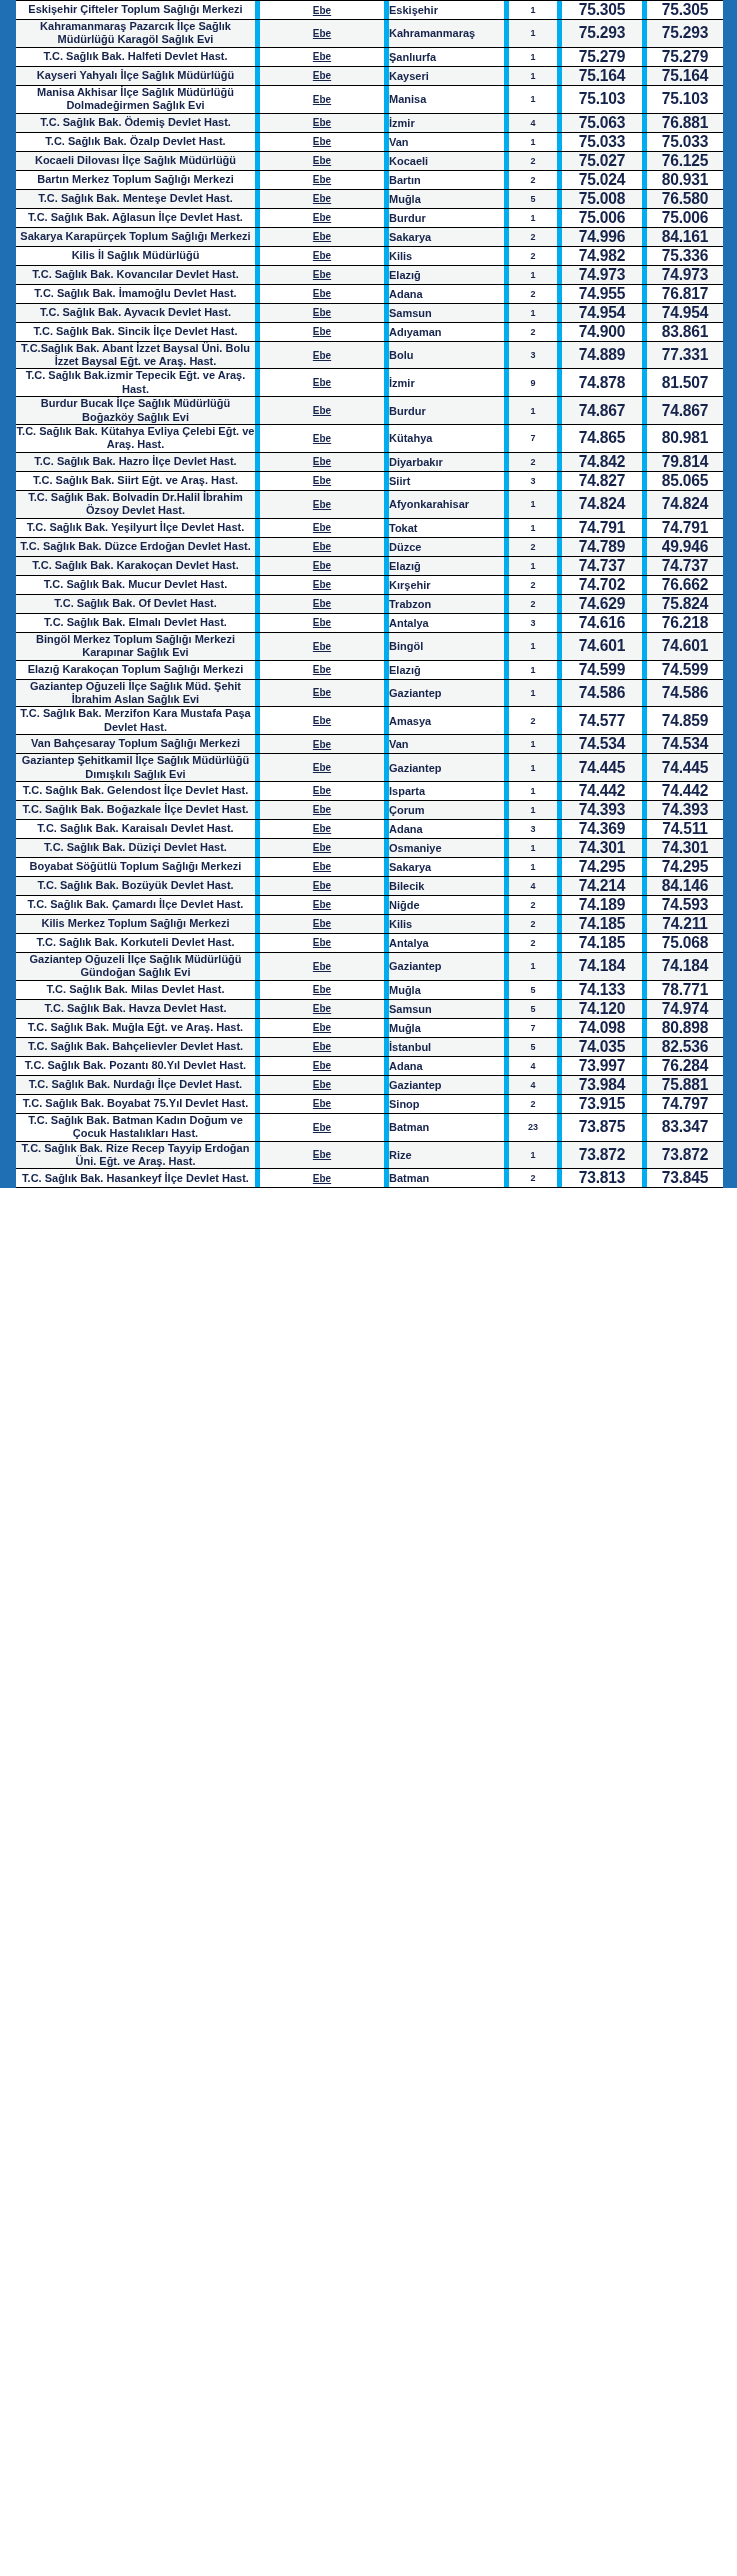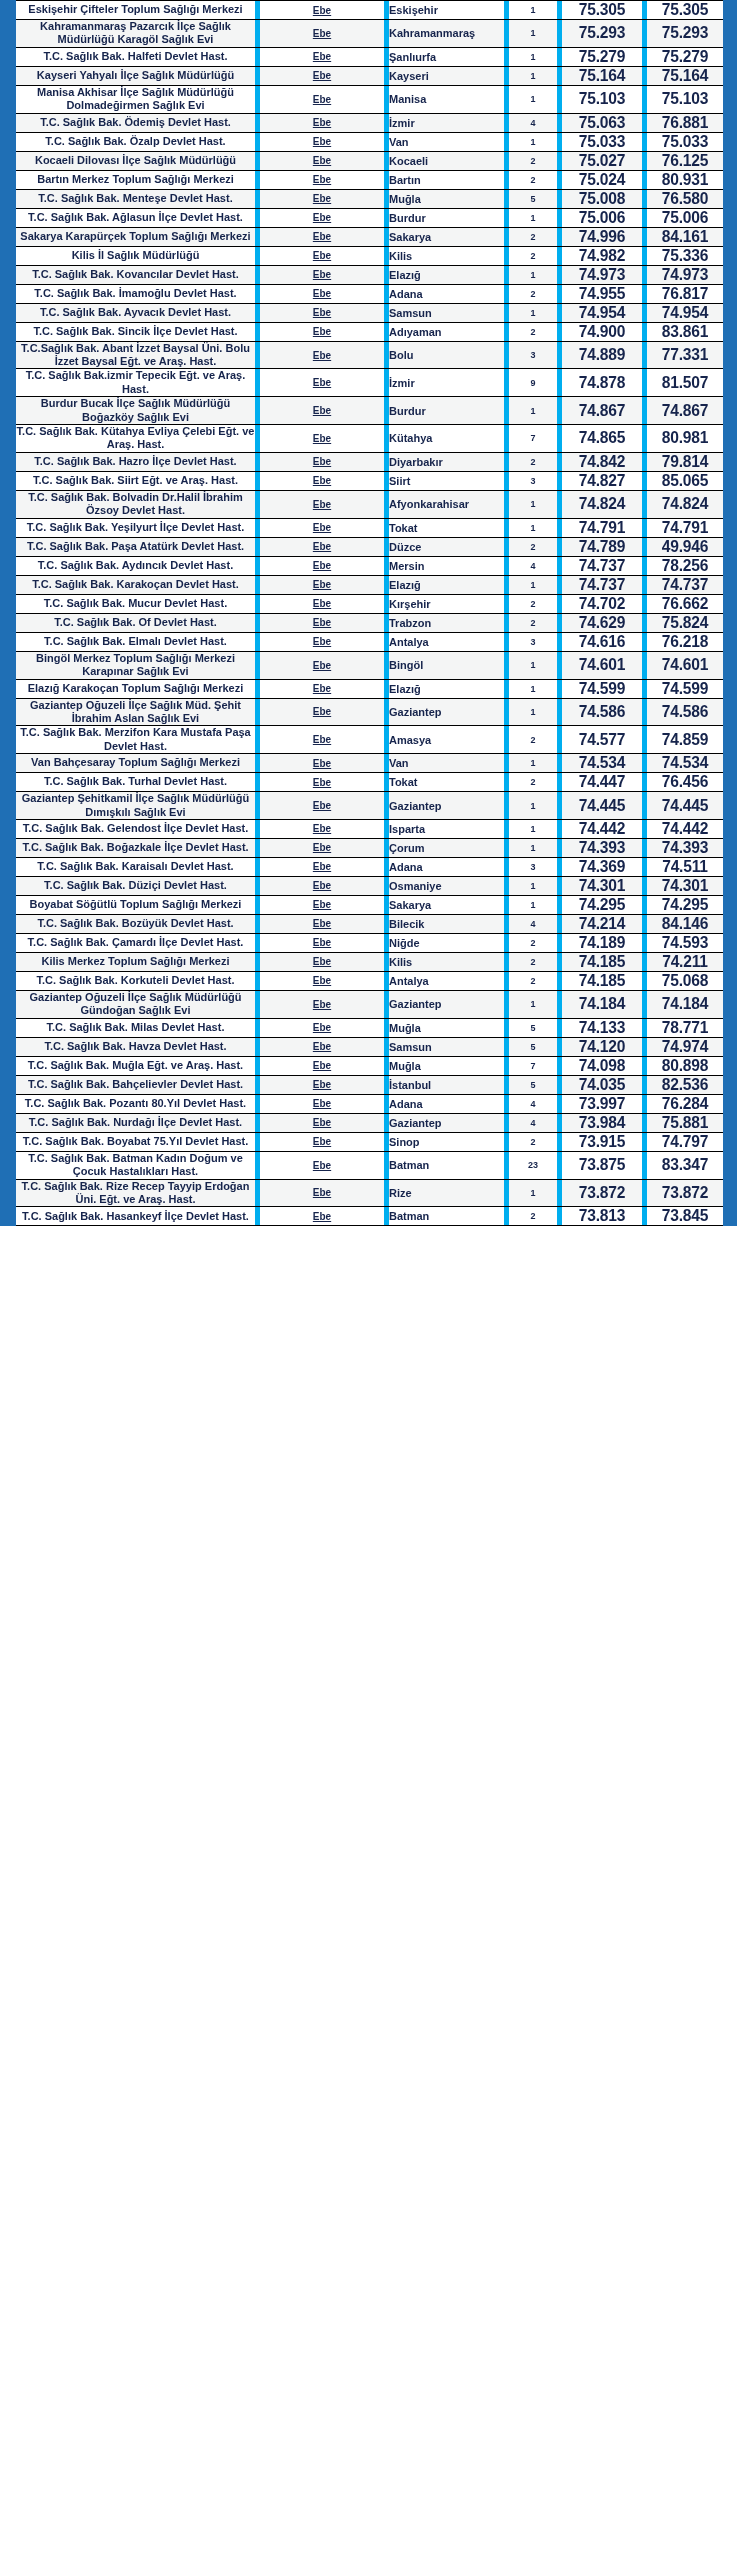--- a/index.html
+++ b/index.html
@@ -417,119 +417,106 @@
           <td class="sep"></td>
           <td class="cell-prov">Tokat</td>
           <td class="sep"></td>
           <td class="cell-count">1</td>
           <td class="sep"></td>
           <td class="cell-score">74.791</td>
           <td class="sep"></td>
           <td class="cell-score">74.791</td>
         </tr>
         <tr class="even">
-          <td class="cell-name">T.C. Sağlık Bak. Paşa Atatürk Devlet Hast.</td>
+          <td class="cell-name">T.C. Sağlık Bak. Düzce Erdoğan Devlet Hast.</td>
           <td class="sep"></td>
           <td class="cell-title">Ebe</td>
           <td class="sep"></td>
           <td class="cell-prov">Düzce</td>
           <td class="sep"></td>
           <td class="cell-count">2</td>
           <td class="sep"></td>
           <td class="cell-score">74.789</td>
           <td class="sep"></td>
           <td class="cell-score">49.946</td>
         </tr>
-        <tr class="odd">
-          <td class="cell-name">T.C. Sağlık Bak. Aydıncık Devlet Hast.</td>
-          <td class="sep"></td>
-          <td class="cell-title">Ebe</td>
-          <td class="sep"></td>
-          <td class="cell-prov">Mersin</td>
-          <td class="sep"></td>
-          <td class="cell-count">4</td>
+        <tr class="even">
+          <td class="cell-name">T.C. Sağlık Bak. Karakoçan Devlet Hast.</td>
+          <td class="sep"></td>
+          <td class="cell-title">Ebe</td>
+          <td class="sep"></td>
+          <td class="cell-prov">Elazığ</td>
+          <td class="sep"></td>
+          <td class="cell-count">1</td>
           <td class="sep"></td>
           <td class="cell-score">74.737</td>
           <td class="sep"></td>
-          <td class="cell-score">78.256</td>
-        </tr>
-        <tr class="even">
-          <td class="cell-name">T.C. Sağlık Bak. Karakoçan Devlet Hast.</td>
+          <td class="cell-score">74.737</td>
+        </tr>
+        <tr class="odd">
+          <td class="cell-name">T.C. Sağlık Bak. Mucur Devlet Hast.</td>
+          <td class="sep"></td>
+          <td class="cell-title">Ebe</td>
+          <td class="sep"></td>
+          <td class="cell-prov">Kırşehir</td>
+          <td class="sep"></td>
+          <td class="cell-count">2</td>
+          <td class="sep"></td>
+          <td class="cell-score">74.702</td>
+          <td class="sep"></td>
+          <td class="cell-score">76.662</td>
+        </tr>
+        <tr class="even">
+          <td class="cell-name">T.C. Sağlık Bak. Of Devlet Hast.</td>
+          <td class="sep"></td>
+          <td class="cell-title">Ebe</td>
+          <td class="sep"></td>
+          <td class="cell-prov">Trabzon</td>
+          <td class="sep"></td>
+          <td class="cell-count">2</td>
+          <td class="sep"></td>
+          <td class="cell-score">74.629</td>
+          <td class="sep"></td>
+          <td class="cell-score">75.824</td>
+        </tr>
+        <tr class="odd">
+          <td class="cell-name">T.C. Sağlık Bak. Elmalı Devlet Hast.</td>
+          <td class="sep"></td>
+          <td class="cell-title">Ebe</td>
+          <td class="sep"></td>
+          <td class="cell-prov">Antalya</td>
+          <td class="sep"></td>
+          <td class="cell-count">3</td>
+          <td class="sep"></td>
+          <td class="cell-score">74.616</td>
+          <td class="sep"></td>
+          <td class="cell-score">76.218</td>
+        </tr>
+        <tr class="even">
+          <td class="cell-name">Bingöl Merkez Toplum Sağlığı Merkezi Karapınar Sağlık Evi</td>
+          <td class="sep"></td>
+          <td class="cell-title">Ebe</td>
+          <td class="sep"></td>
+          <td class="cell-prov">Bingöl</td>
+          <td class="sep"></td>
+          <td class="cell-count">1</td>
+          <td class="sep"></td>
+          <td class="cell-score">74.601</td>
+          <td class="sep"></td>
+          <td class="cell-score">74.601</td>
+        </tr>
+        <tr class="odd">
+          <td class="cell-name">Elazığ Karakoçan Toplum Sağlığı Merkezi</td>
           <td class="sep"></td>
           <td class="cell-title">Ebe</td>
           <td class="sep"></td>
           <td class="cell-prov">Elazığ</td>
           <td class="sep"></td>
           <td class="cell-count">1</td>
           <td class="sep"></td>
-          <td class="cell-score">74.737</td>
-          <td class="sep"></td>
-          <td class="cell-score">74.737</td>
-        </tr>
-        <tr class="odd">
-          <td class="cell-name">T.C. Sağlık Bak. Mucur Devlet Hast.</td>
-          <td class="sep"></td>
-          <td class="cell-title">Ebe</td>
-          <td class="sep"></td>
-          <td class="cell-prov">Kırşehir</td>
-          <td class="sep"></td>
-          <td class="cell-count">2</td>
-          <td class="sep"></td>
-          <td class="cell-score">74.702</td>
-          <td class="sep"></td>
-          <td class="cell-score">76.662</td>
-        </tr>
-        <tr class="even">
-          <td class="cell-name">T.C. Sağlık Bak. Of Devlet Hast.</td>
-          <td class="sep"></td>
-          <td class="cell-title">Ebe</td>
-          <td class="sep"></td>
-          <td class="cell-prov">Trabzon</td>
-          <td class="sep"></td>
-          <td class="cell-count">2</td>
-          <td class="sep"></td>
-          <td class="cell-score">74.629</td>
-          <td class="sep"></td>
-          <td class="cell-score">75.824</td>
-        </tr>
-        <tr class="odd">
-          <td class="cell-name">T.C. Sağlık Bak. Elmalı Devlet Hast.</td>
-          <td class="sep"></td>
-          <td class="cell-title">Ebe</td>
-          <td class="sep"></td>
-          <td class="cell-prov">Antalya</td>
-          <td class="sep"></td>
-          <td class="cell-count">3</td>
-          <td class="sep"></td>
-          <td class="cell-score">74.616</td>
-          <td class="sep"></td>
-          <td class="cell-score">76.218</td>
-        </tr>
-        <tr class="even">
-          <td class="cell-name">Bingöl Merkez Toplum Sağlığı Merkezi Karapınar Sağlık Evi</td>
-          <td class="sep"></td>
-          <td class="cell-title">Ebe</td>
-          <td class="sep"></td>
-          <td class="cell-prov">Bingöl</td>
-          <td class="sep"></td>
-          <td class="cell-count">1</td>
-          <td class="sep"></td>
-          <td class="cell-score">74.601</td>
-          <td class="sep"></td>
-          <td class="cell-score">74.601</td>
-        </tr>
-        <tr class="odd">
-          <td class="cell-name">Elazığ Karakoçan Toplum Sağlığı Merkezi</td>
-          <td class="sep"></td>
-          <td class="cell-title">Ebe</td>
-          <td class="sep"></td>
-          <td class="cell-prov">Elazığ</td>
-          <td class="sep"></td>
-          <td class="cell-count">1</td>
-          <td class="sep"></td>
           <td class="cell-score">74.599</td>
           <td class="sep"></td>
           <td class="cell-score">74.599</td>
         </tr>
         <tr class="even">
           <td class="cell-name">Gaziantep Oğuzeli İlçe Sağlık Müd. Şehit İbrahim Aslan Sağlık Evi</td>
           <td class="sep"></td>
           <td class="cell-title">Ebe</td>
           <td class="sep"></td>
           <td class="cell-prov">Gaziantep</td>
@@ -558,33 +545,20 @@
           <td class="sep"></td>
           <td class="cell-title">Ebe</td>
           <td class="sep"></td>
           <td class="cell-prov">Van</td>
           <td class="sep"></td>
           <td class="cell-count">1</td>
           <td class="sep"></td>
           <td class="cell-score">74.534</td>
           <td class="sep"></td>
           <td class="cell-score">74.534</td>
-        </tr>
-        <tr class="odd">
-          <td class="cell-name">T.C. Sağlık Bak. Turhal Devlet Hast.</td>
-          <td class="sep"></td>
-          <td class="cell-title">Ebe</td>
-          <td class="sep"></td>
-          <td class="cell-prov">Tokat</td>
-          <td class="sep"></td>
-          <td class="cell-count">2</td>
-          <td class="sep"></td>
-          <td class="cell-score">74.447</td>
-          <td class="sep"></td>
-          <td class="cell-score">76.456</td>
         </tr>
         <tr class="even">
           <td class="cell-name">Gaziantep Şehitkamil İlçe Sağlık Müdürlüğü Dımışkılı Sağlık Evi</td>
           <td class="sep"></td>
           <td class="cell-title">Ebe</td>
           <td class="sep"></td>
           <td class="cell-prov">Gaziantep</td>
           <td class="sep"></td>
           <td class="cell-count">1</td>
           <td class="sep"></td>

